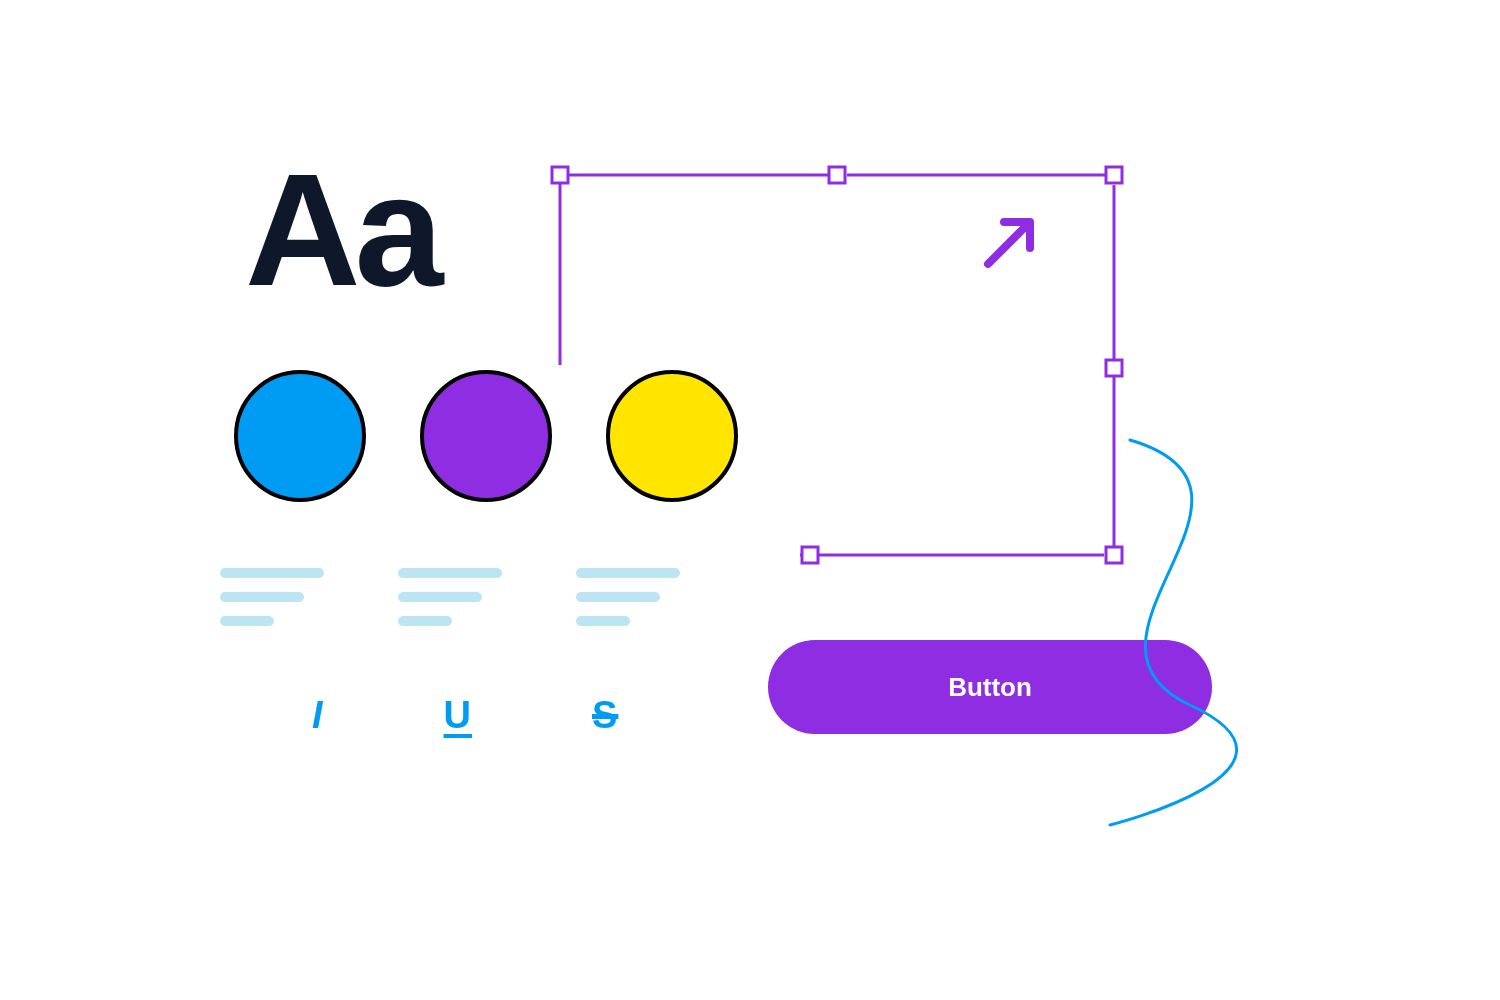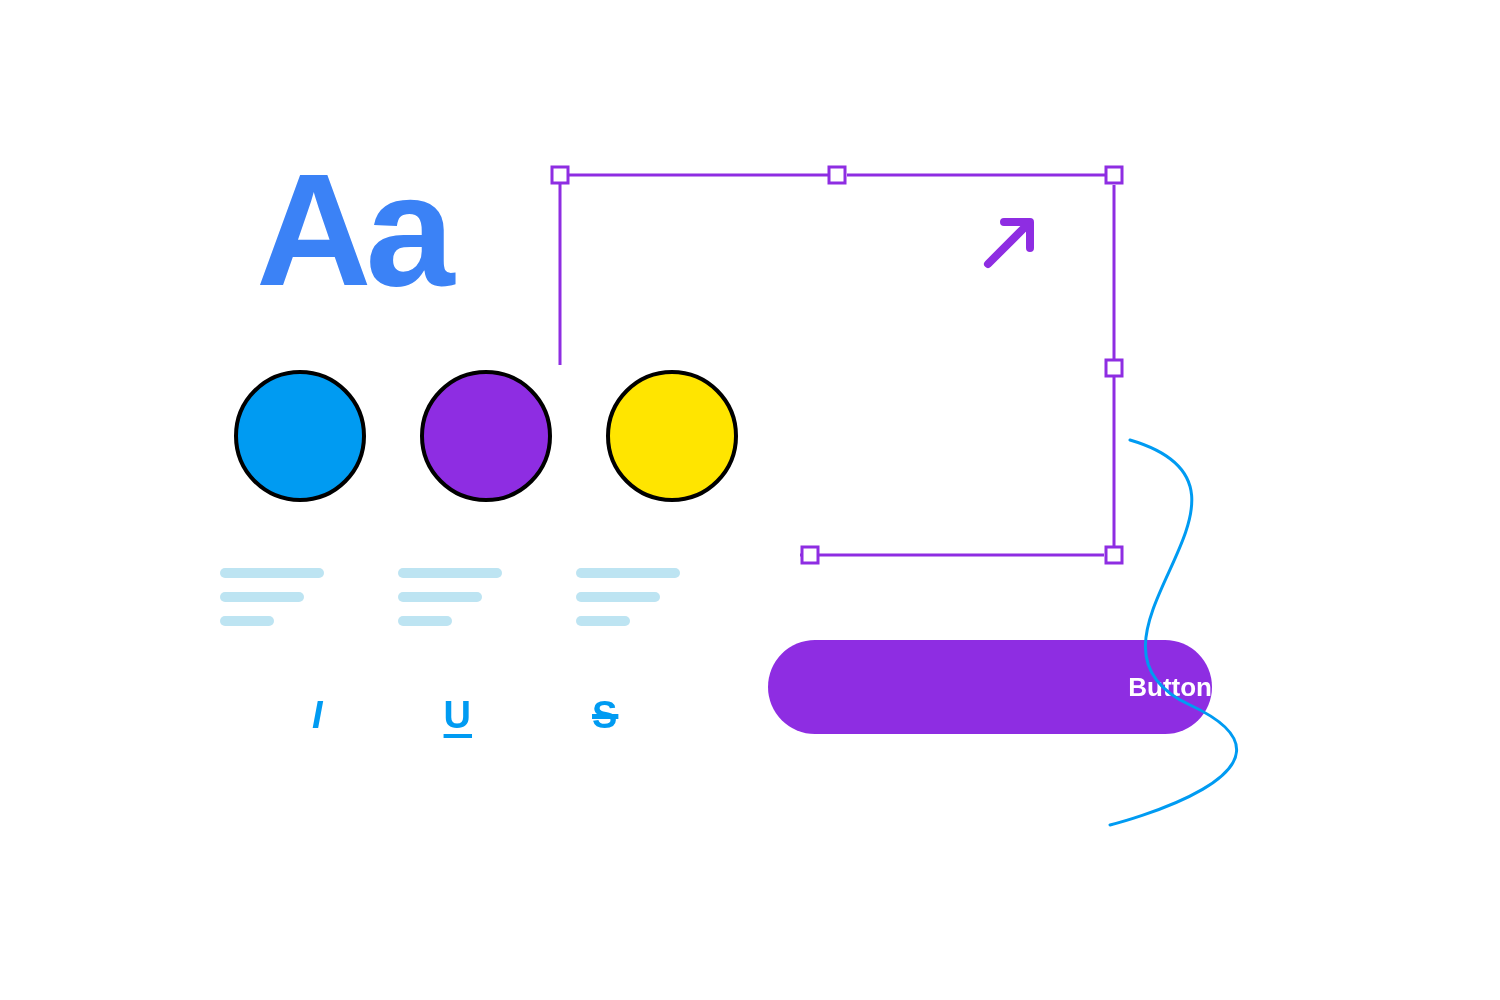--- a/index.html
+++ b/index.html
@@ -13,25 +13,25 @@
     }
     .canvas {
       position: absolute;
       left: 80px;
       top: 40px;
       width: 1340px;
       height: 900px;
     }
     .typography-sample {
       position: absolute;
-      left: 176px;
+      left: 165px;
       top: 110px;
       font-size: 160px;
       font-weight: 800;
-      color: #3b82f6;
+      color: #0f172a;
       letter-spacing: -6px;
       line-height: 1;
     }
     .swatch-row {
       position: absolute;
       left: 154px;
       top: 330px;
       display: flex;
       gap: 54px;
     }
@@ -105,21 +105,21 @@
       height: 94px;
       border-radius: 48px;
       background: #8e2de2;
       border: none;
       color: #ffffff;
       font-size: 26px;
       font-weight: 700;
       cursor: pointer;
       display: flex;
       align-items: center;
-      justify-content: flex-end;
+      justify-content: center;
     }
 
     .flourish {
       position: absolute;
       left: 960px;
       top: 390px;
       pointer-events: none;
     }
   </style>
 </head>

